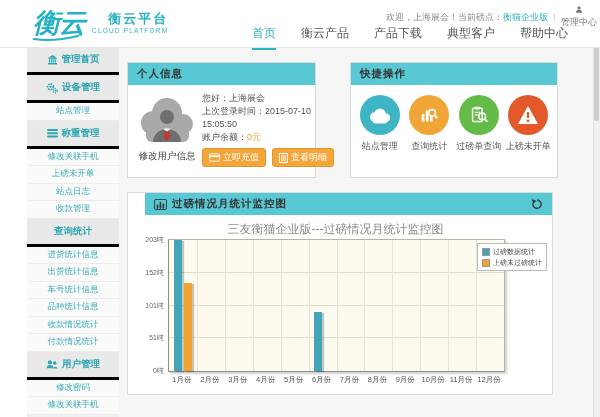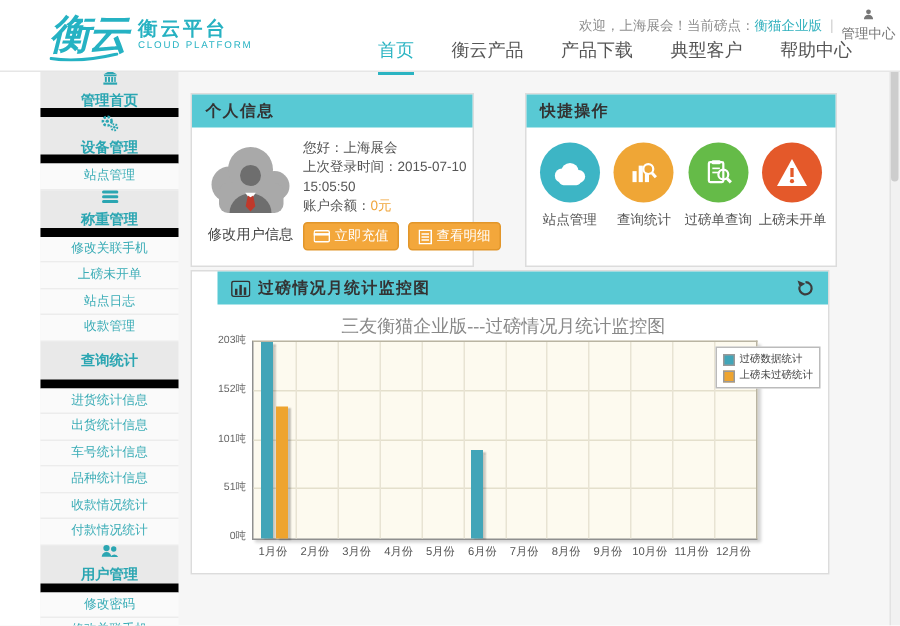--- a/index.html
+++ b/index.html
@@ -7,35 +7,35 @@
     width:600px;height:417px;position:relative;overflow:hidden;
     background:#ffffff;
     font-family:"Liberation Sans","DejaVu Sans",sans-serif;
     -webkit-font-smoothing:antialiased;
   }
   
   .header{position:absolute;left:0;top:0;width:600px;height:47px;background:#fff;border-bottom:1px solid #e6e6e6;z-index:5;padding-left:44px;}
   .logo{position:absolute;left:33px;top:4px;display:flex;align-items:center;}
   .logo-mark{font-size:27px;font-weight:bold;font-style:italic;color:#25b2c3;letter-spacing:-1px;line-height:38px;}
   .logo-swoosh{display:block;margin-top:-7px;}
-  .logo-text{margin-left:7px;display:flex;flex-direction:column;justify-content:center;}
+  .logo-text{margin-left:7px;display:flex;flex-direction:column;justify-content:center;text-align:right;}
   .logo-title{font-size:13px;font-weight:bold;color:#27b2c2;letter-spacing:2px;line-height:15px;}
   .logo-sub{font-size:6.5px;color:#2ab4c4;letter-spacing:1.2px;line-height:9px;}
   .utility{position:absolute;top:5px;right:16px;display:flex;align-items:center;font-size:9px;color:#8d8d8d;}
   .utility .u-sep{border-left:1px solid #d8d8d8;height:9px;margin:0 6px;}
   .u-link{color:#2fb0bd;cursor:pointer;}
   .u-plain{color:#777;cursor:pointer;display:flex;align-items:center;gap:2px;flex-direction:column;}
   .nav{position:absolute;left:252px;top:25px;display:flex;gap:25px;font-size:12px;color:#555;}
   .nav .nav-item{cursor:pointer;padding-bottom:6px;}
   .nav .nav-item.active{color:#2bb4c2;border-bottom:2px solid #2bb4c2;}
   
   .content-bg{position:absolute;left:119px;top:47px;right:7px;bottom:0;background:#f6f6f6;}
   
   .sidebar{position:absolute;left:27px;top:47px;width:92px;height:370px;background:#f1f1f1;}
-  .sb-section{height:25px;display:flex;align-items:center;justify-content:center;gap:4px;background:#e9e9e9;color:#2ba6b2;font-weight:bold;font-size:9.5px;border-bottom:6px solid #000000;cursor:pointer;flex-direction:column;}
+  .sb-section{height:25px;display:flex;align-items:center;justify-content:center;gap:4px;background:#e9e9e9;color:#2ba6b2;font-weight:bold;font-size:9.5px;border-bottom:3px solid #000000;cursor:pointer;}
   .sb-link{height:16.5px;display:flex;align-items:center;justify-content:center;background:#fafafa;color:#3aacb6;font-size:8.5px;border-bottom:1px solid #ececec;cursor:pointer;}
   .sb-ic{display:flex;align-items:center;}
   .sb-ic svg{display:block;}
   
   .panel{position:absolute;background:#fff;border:1px solid #dcdcdc;box-sizing:border-box;}
   .panel-h{height:22px;background:#58c9d4;color:#333;font-size:10.5px;font-weight:bold;display:flex;align-items:center;padding:0 9px;letter-spacing:1px;}
   
   .p-profile{left:127px;top:62px;width:189px;height:116px;}
   .profile-body{display:flex;padding:7px 8px 0 8px;}
   .profile-left{width:72px;text-align:center;}
@@ -45,21 +45,21 @@
   .balance-val{color:#f0a63c;}
   .btn-row{display:flex;gap:6px;margin-top:4px;}
   .btn-orange{background:#f3a73b;border:1px solid #e2962a;border-radius:3px;color:#fff;font-size:9px;height:17px;display:flex;align-items:center;gap:3px;padding:0 6px;cursor:pointer;white-space:nowrap;}
   
   .p-quick{left:350px;top:62px;width:208px;height:116px;}
   .quick-body{display:flex;justify-content:space-around;padding:10px 4px 0 4px;}
   .quick-cell{width:48px;text-align:center;cursor:pointer;}
   .quick-circle{width:40px;height:40px;border-radius:50%;margin:0 auto;display:flex;align-items:center;justify-content:center;}
   .quick-label{font-size:9px;color:#555;margin-top:6px;line-height:11px;}
   
-  .p-chart{left:127px;top:180px;width:426px;height:203px;padding-left:17px;}
+  .p-chart{left:127px;top:192px;width:426px;height:203px;padding-left:17px;}
   .p-chart .panel-h{gap:5px;}
   .refresh-btn{margin-left:auto;cursor:pointer;display:flex;align-items:center;}
   .chart-body{position:relative;height:181px;}
   .c-title{position:absolute;left:23px;top:6px;width:335px;text-align:center;font-size:12px;color:#888;font-family:"Liberation Serif","DejaVu Serif",serif;}
   .c-canvas{position:absolute;left:23px;top:24px;width:335px;height:131px;background:#fdfaef;border:1px solid #b9b4a2;border-left-color:#8f8f8f;border-bottom-color:#8f8f8f;box-shadow:2px 2px 2px rgba(0,0,0,.18);}
   .c-grid-h{position:absolute;left:0;right:0;height:1px;background:#e4dfcc;}
   .c-grid-v{position:absolute;top:0;bottom:0;width:1px;background:#e8e3d3;}
   .c-bar{position:absolute;bottom:0;width:8px;box-shadow:2px 1px 1px rgba(0,0,0,.22);}
   .c-ylabels{position:absolute;left:0;top:24px;width:21px;height:131px;}
   .c-ylabel{position:absolute;right:2px;font-size:7px;color:#666;transform:translateY(50%);line-height:7px;}

